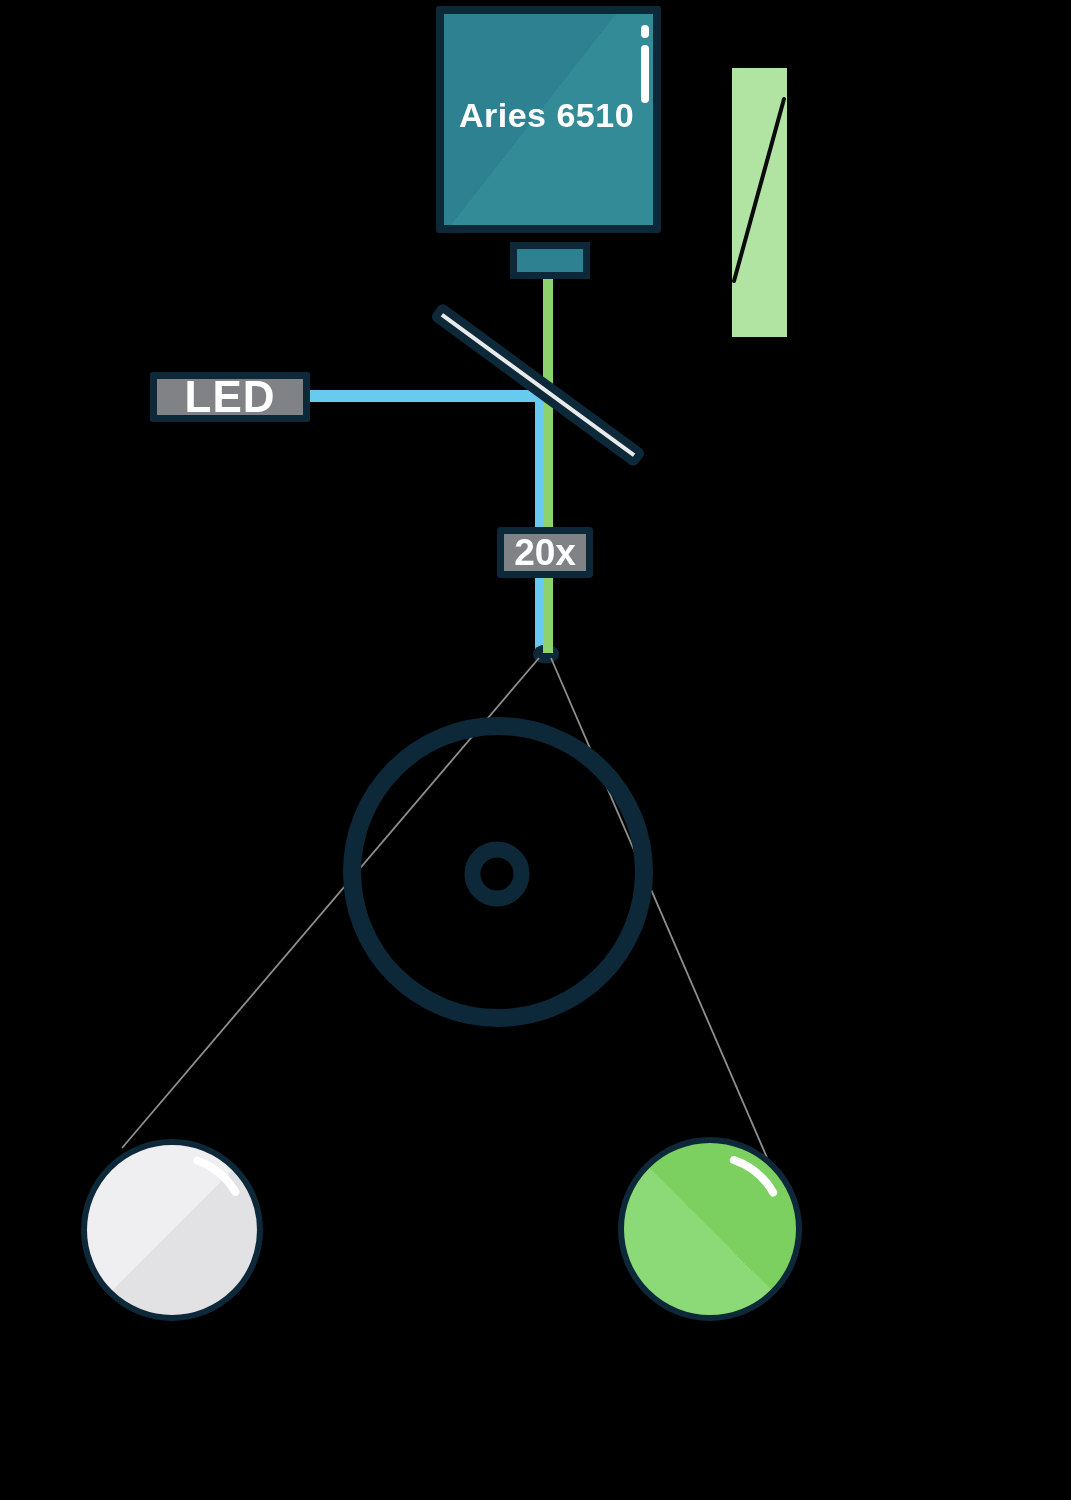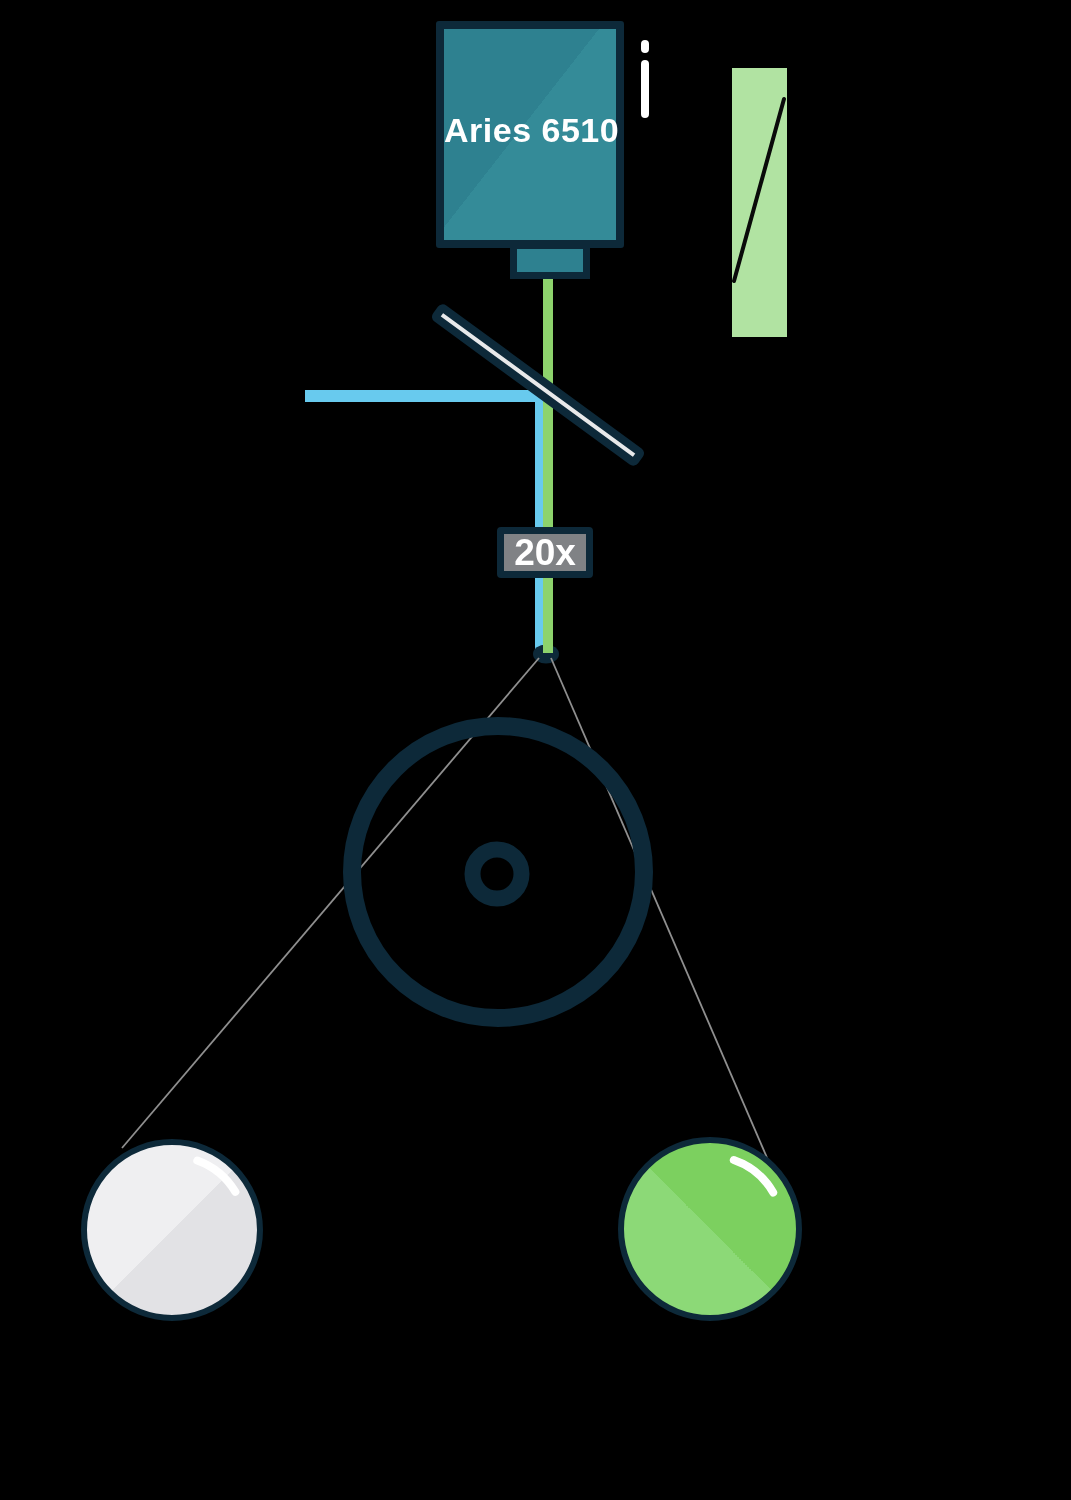--- a/index.html
+++ b/index.html
@@ -24,21 +24,21 @@
   html,body{background:var(--c-background);}
   body{font-family:"Liberation Sans","DejaVu Sans",sans-serif;}
   .stage{
     position:relative;width:1071px;height:1500px;
     background:var(--c-background);overflow:hidden;
   }
   .stage svg{position:absolute;left:0;top:0;}
 
   
   .camera-body{
-    position:absolute;left:436px;top:21px;width:188px;height:227px;
+    position:absolute;left:436px;top:6px;width:225px;height:227px;
     border:8px solid var(--c-stroke-navy);border-radius:3px;
     background:linear-gradient(128deg,var(--c-camera-teal) 46%,var(--c-camera-teal-light) 46%);
   }
   .camera-label{
     position:absolute;left:0;right:4px;top:84px;
     text-align:center;color:var(--c-text-white);
     font-size:34px;font-weight:700;letter-spacing:.5px;line-height:34px;
     white-space:nowrap;
   }
   .indicator-dot{
@@ -137,18 +137,21 @@
 
   <div class="camera-body">
     <div class="camera-label">Aries 6510</div>
     <div>
       <div class="indicator-dot"></div>
       <div class="indicator-stem"></div>
     </div>
   </div>
   <div class="camera-mount"></div>
 
+  <div class="led-box">
+    <span class="led-label">LED</span>
+  </div>
 
   <div class="objective-box">
     <span class="objective-label">20x</span>
   </div>
 
 </div>
 
 </body></html>

